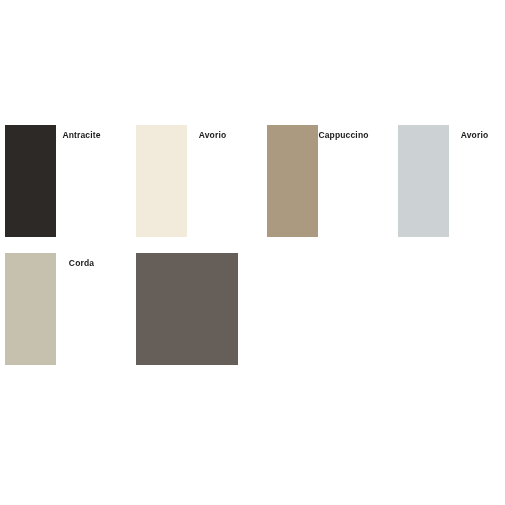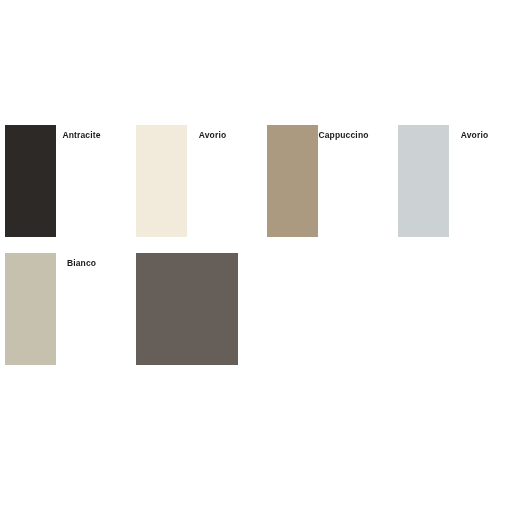--- a/index.html
+++ b/index.html
@@ -74,19 +74,19 @@
       <div class="swatch-cell">
         <div class="swatch-chip" style="background-color: rgb(171, 154, 128);"></div>
         <div class="swatch-label">Cappuccino</div>
       </div>
       <div class="swatch-cell">
         <div class="swatch-chip" style="background-color: rgb(204, 209, 211);"></div>
         <div class="swatch-label">Avorio</div>
       </div>
       <div class="swatch-cell">
         <div class="swatch-chip" style="background-color: rgb(198, 192, 174);"></div>
-        <div class="swatch-label">Bianco</div>
+        <div class="swatch-label">Corda</div>
       </div>
       <div class="swatch-cell">
         <div class="swatch-chip" style="background-color: rgb(102, 95, 89);"></div>
       </div>
     </div>
 </div>
 
 </body></html>

